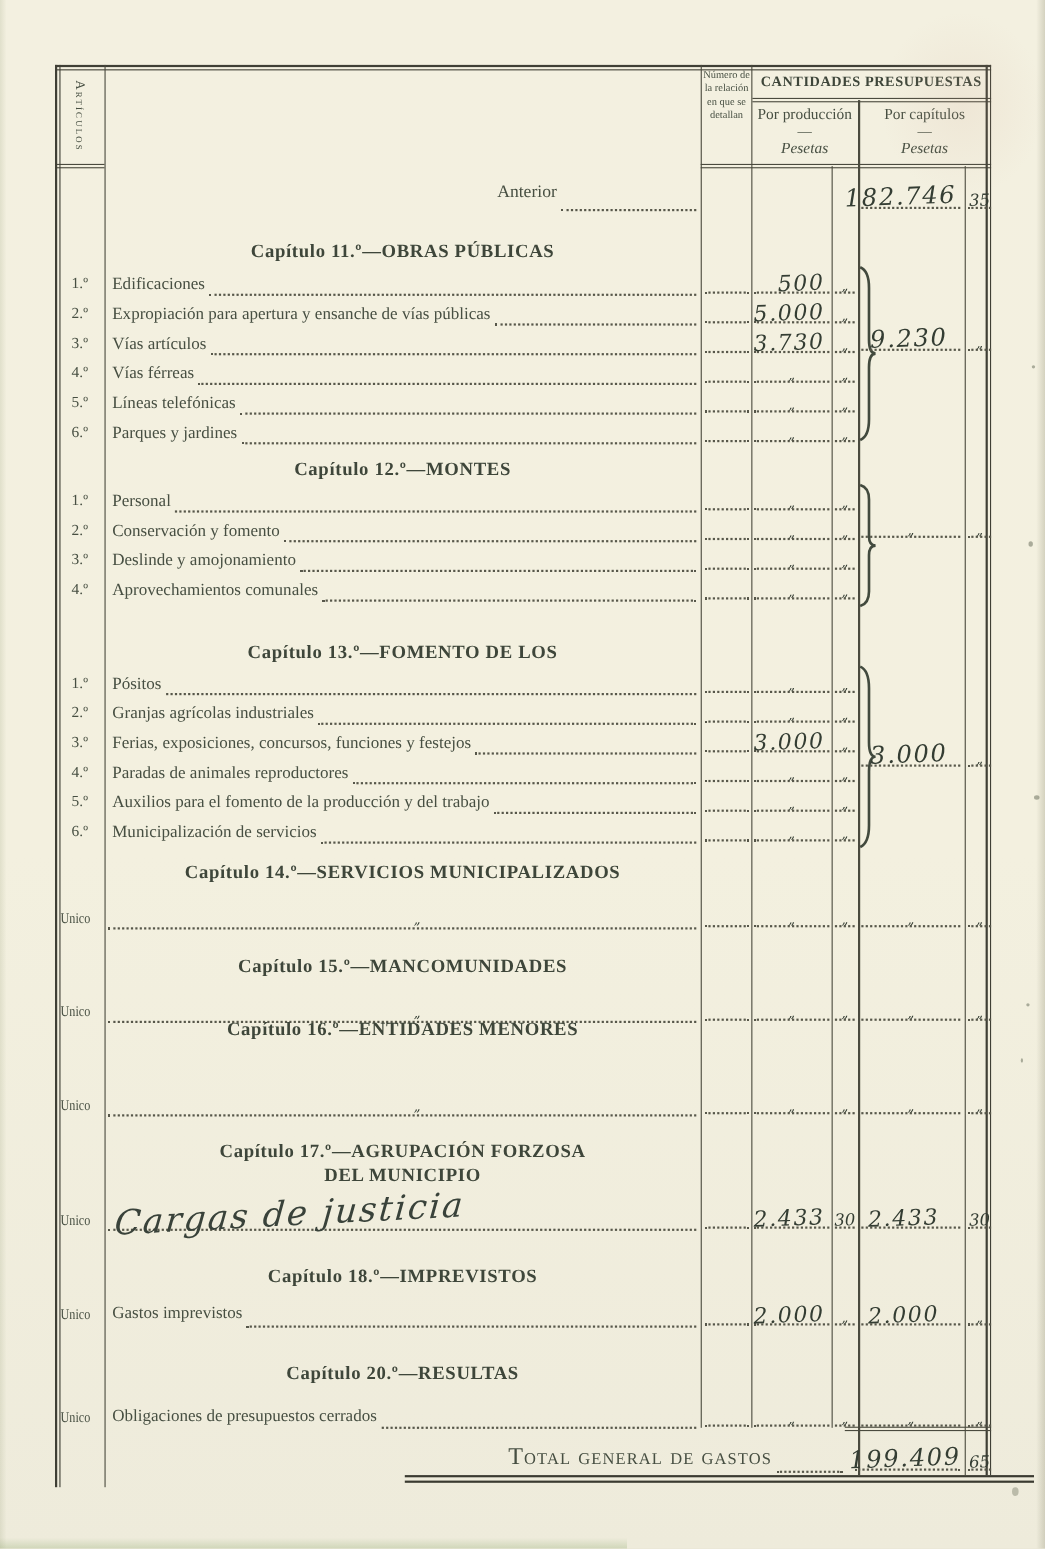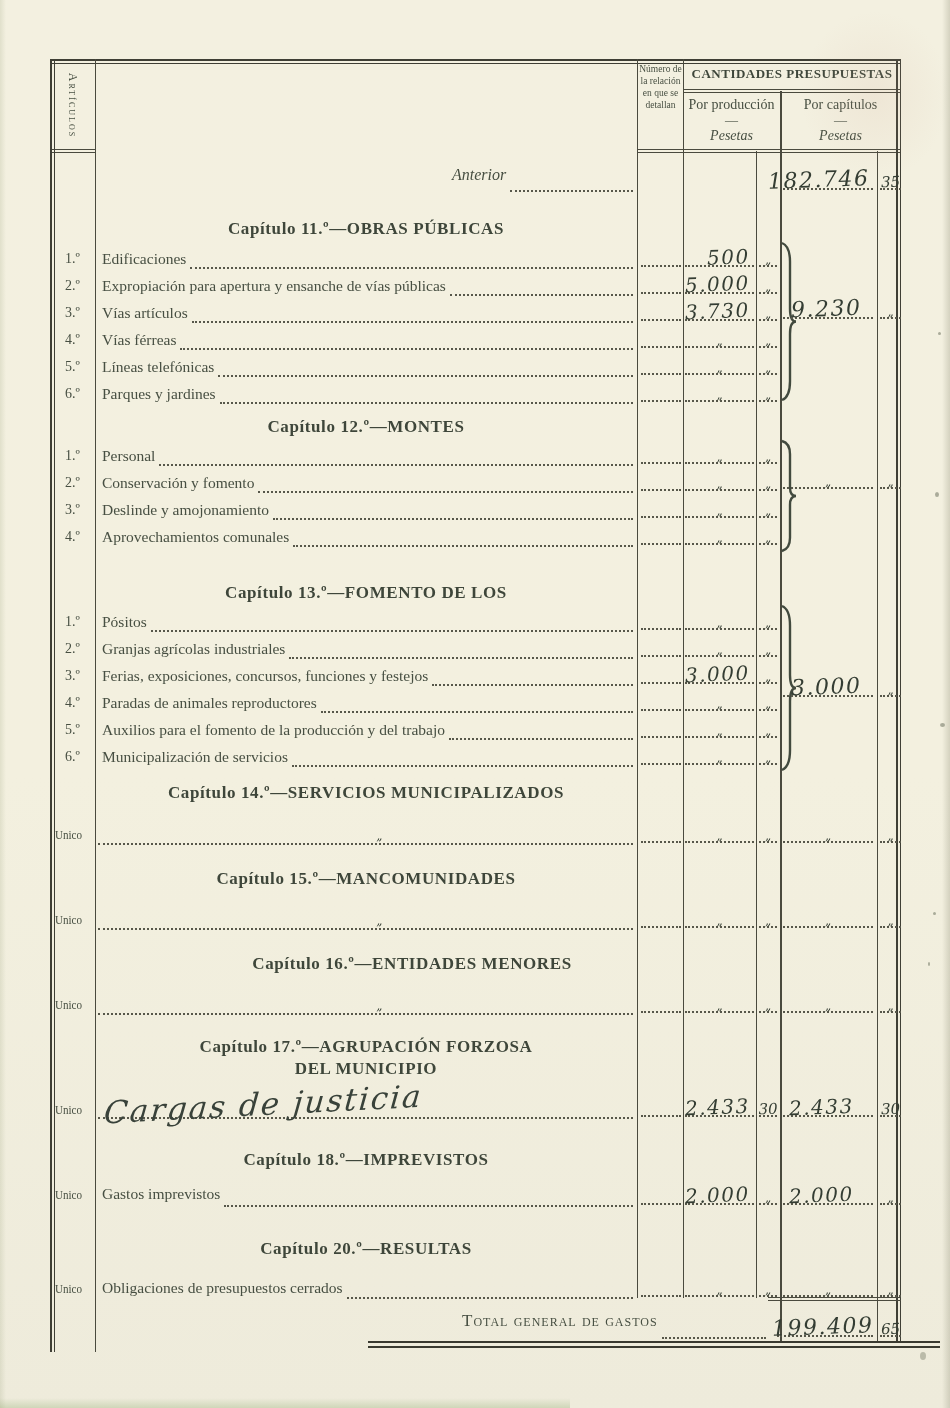--- a/index.html
+++ b/index.html
@@ -57,22 +57,22 @@
   .hw.big{font-size:22px;letter-spacing:1.5px;}
   .hwlabel{position:absolute;left:8px;bottom:2px;font-family:"DejaVu Serif",serif;font-style:italic;
            font-size:31px;letter-spacing:2px;color:#39423а;color:#39423a;transform:rotate(-3deg) skewX(-8deg);white-space:nowrap;}
 
   
   .chap{position:absolute;left:95px;width:542px;text-align:center;font-weight:700;font-size:17px;
         letter-spacing:.6px;color:#3e463a;white-space:nowrap;}
   .unico{position:absolute;left:5px;top:5px;font-size:13.5px;transform:scaleX(.82);transform-origin:left center;color:#474f42;}
 
   .brace{position:absolute;overflow:visible;}
-  .ital{font-style:italic;}
-  .sc{font-variant:small-caps;letter-spacing:1px;font-size:17px;color:#474f42;}
+  .ital{}
+  .sc{font-variant:small-caps;letter-spacing:1px;font-size:22px;color:#474f42;}
 </style>
 </head>
 <body>
 
 <div class="scan">
 
   <div class="hdbl" style="left:50px;top:59px;width:851px;"></div>
   <div class="hdbl thin" style="left:684px;top:89px;width:217px;"></div>
   <div class="hdbl thin" style="left:50px;top:149px;width:45px;"></div>
   <div class="hdbl thin" style="left:637px;top:149px;width:264px;"></div>
@@ -504,21 +504,21 @@
     <span class="cell cc">
         <span class="bl"></span>
         <span class="vd hw">„</span>
       </span>
     <span class="cell ccc">
         <span class="bl"></span>
         <span class="vd hw">„</span>
       </span>
   </div>
 
-  <div class="chap" style="top:954px;margin-left:46px;">Capítulo 16.º—ENTIDADES MENORES</div>
+  <div class="chap" style="top:926px;">Capítulo 16.º—ENTIDADES MENORES</div>
   <div class="row" style="top:992px;height:28px;">
     <span class="cell cn">
         <span class="unico">Unico</span>
       </span>
     <span class="cell cd">
         <span class="dots" style="margin-left:2px;"></span>
         <span class="midd hw">„</span>
       </span>
     <span class="cell cr">
         <span class="bl"></span>

